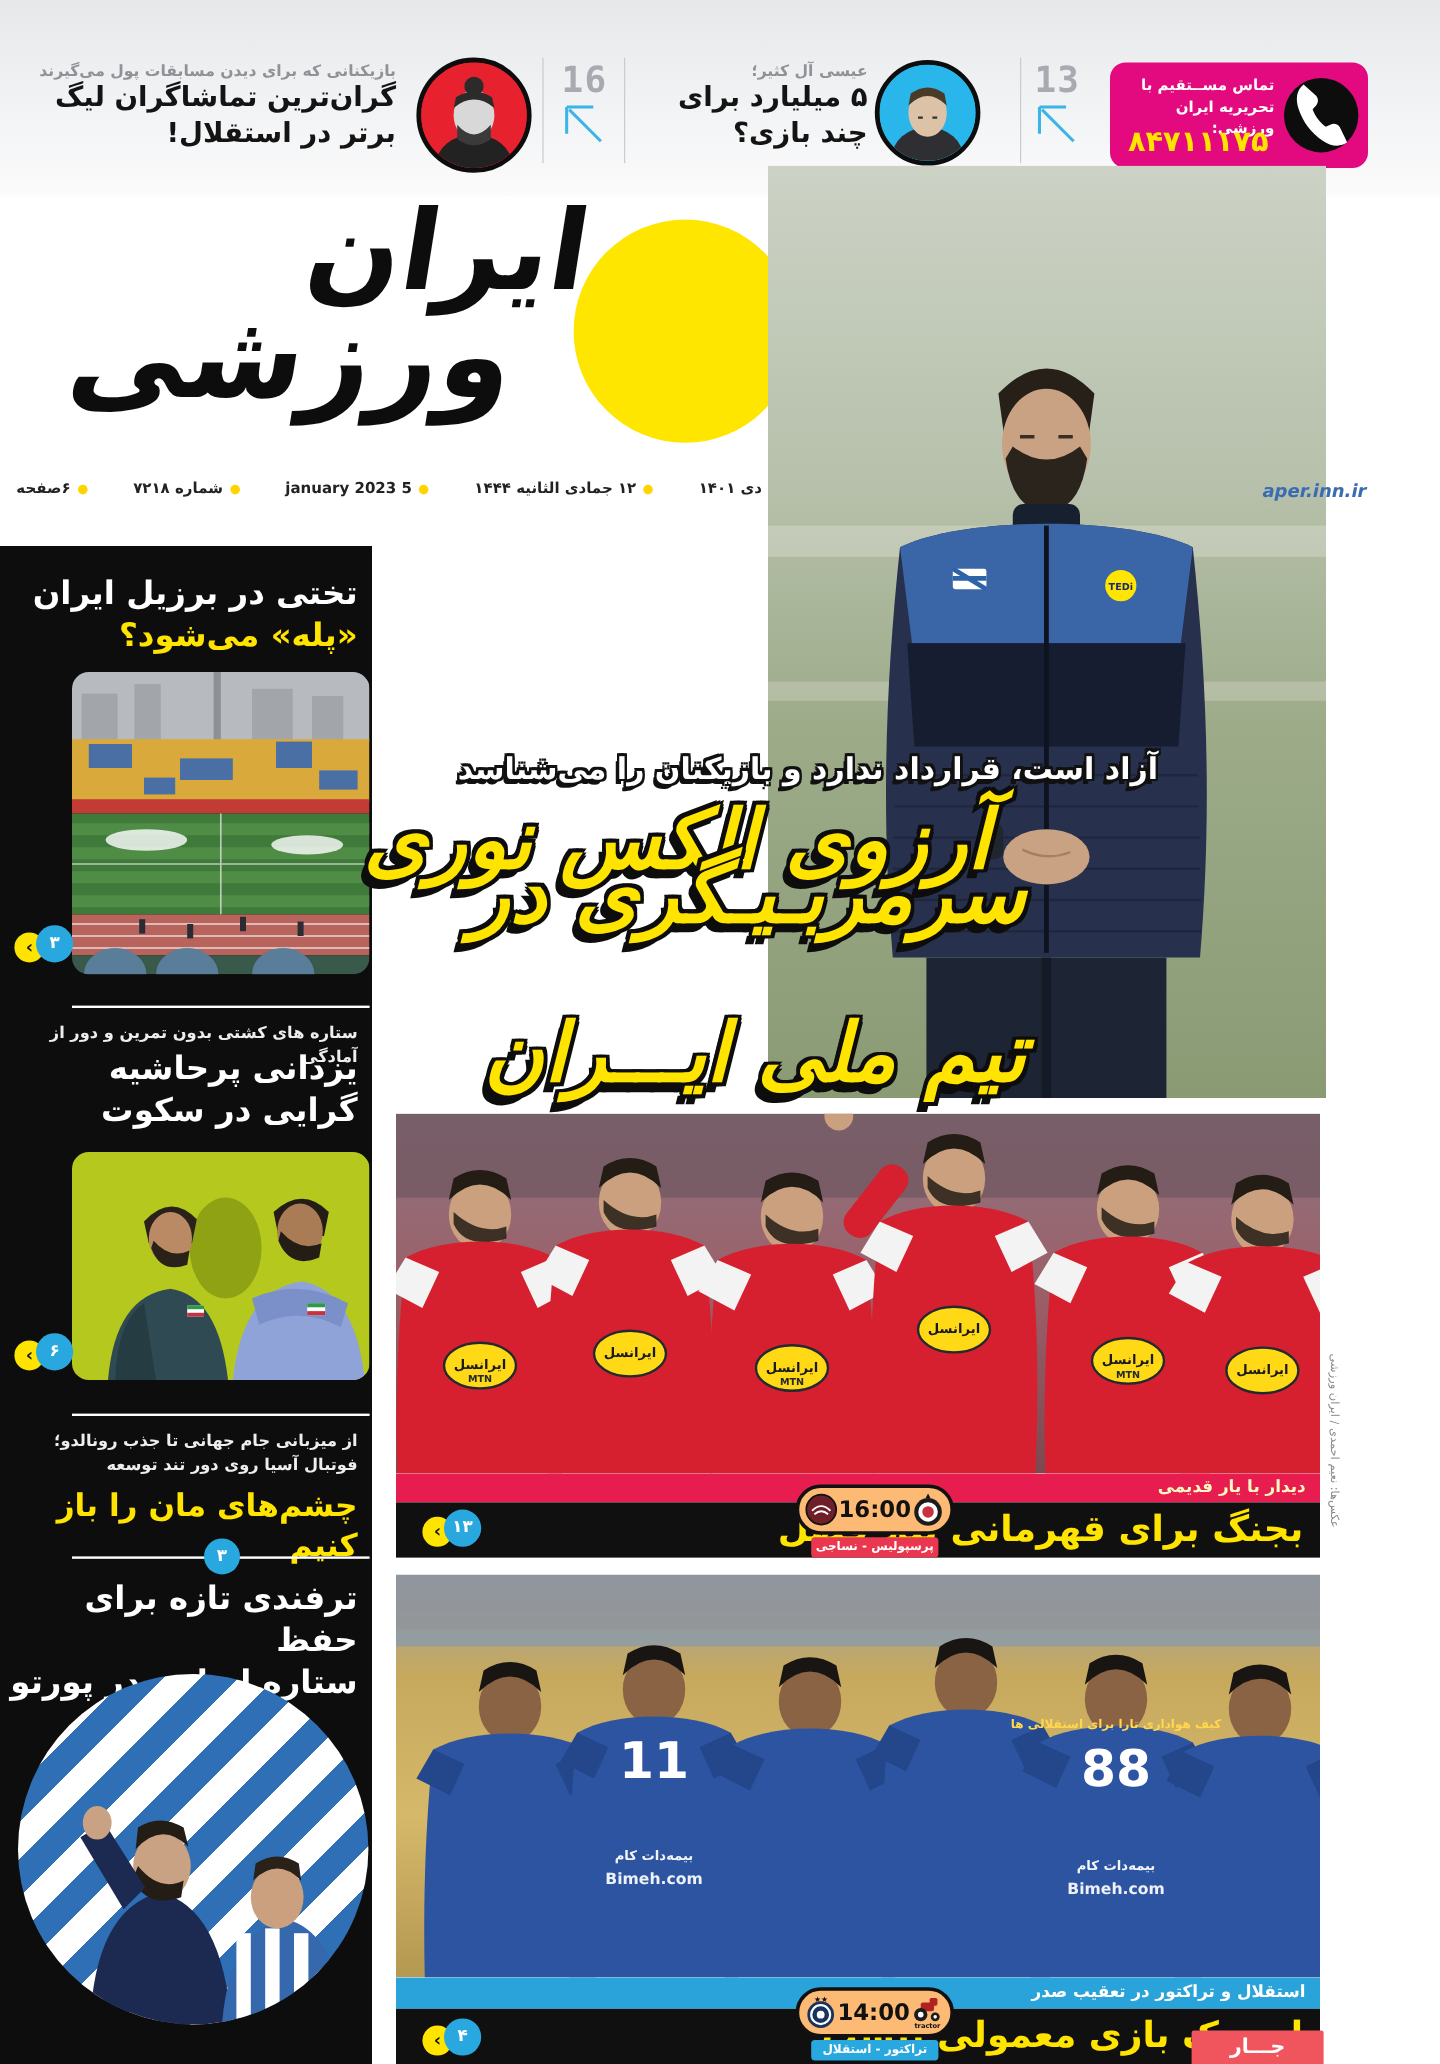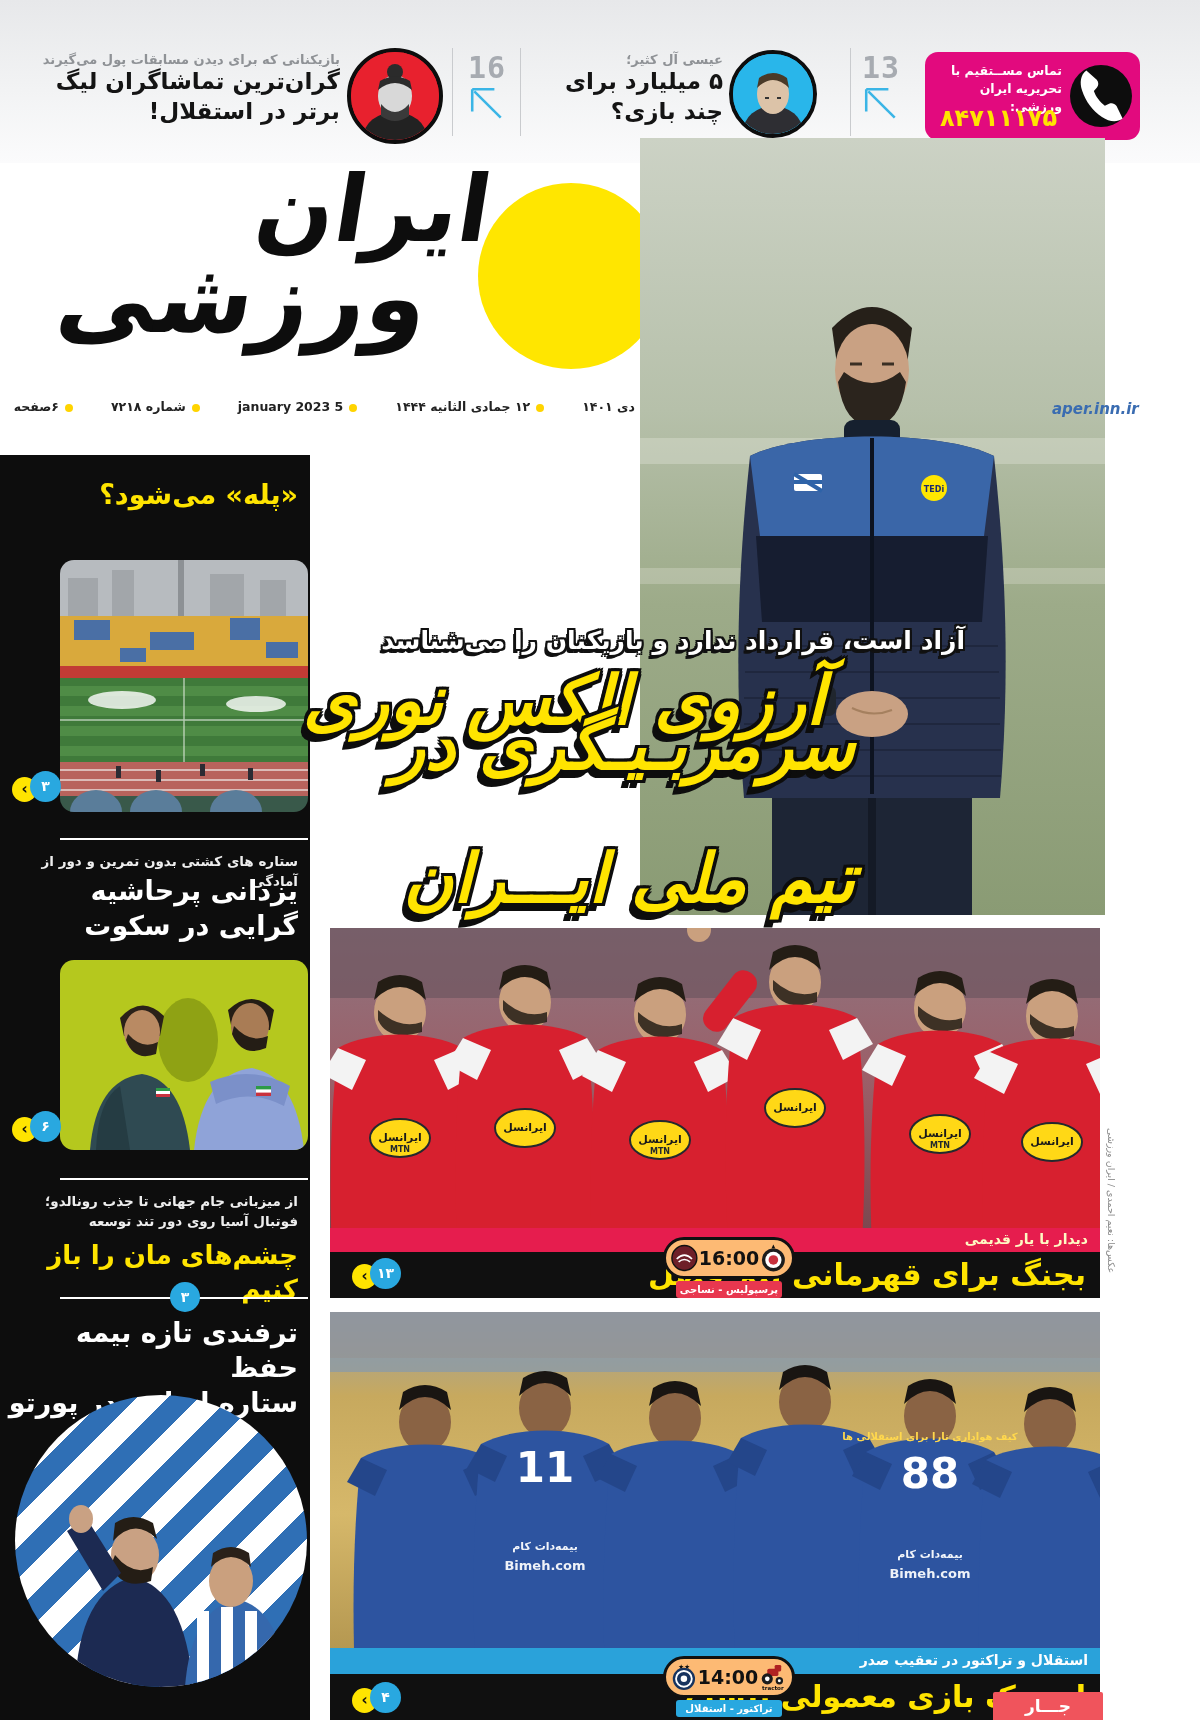--- a/index.html
+++ b/index.html
@@ -117,21 +117,21 @@
     <div class="abs circphoto" style="left:347px;top:48px;width:88px;height:88px;background:#e8212e;">
       <svg class="photo-fit" viewBox="0 0 88 88">
         <rect width="88" height="88" fill="#e8212e"></rect>
         <ellipse cx="44" cy="86" rx="32" ry="26" fill="#222"></ellipse>
         <ellipse cx="44" cy="44" rx="17" ry="21" fill="#d8d8d8"></ellipse>
         <circle cx="44" cy="20" r="8" fill="#2b2b2b"></circle>
         <path d="M27 38 q17 -14 34 0 l-2 -9 q-15 -9 -30 0 z" fill="#2b2b2b"></path>
         <path d="M30 52 q14 16 28 0 v12 q-14 10 -28 0 z" fill="#3a3a3a"></path>
       </svg>
     </div>
-    <div class="abs rtl" style="left:18px;top:52px;width:322px;">
+    <div class="abs rtl" style="left:8px;top:52px;width:322px;">
       <div class="hdr-kick">بازیکنانی که برای دیدن مسابقات پول می‌گیرند</div>
       <div class="hdr-title">گران‌ترین تماشاگران لیگ</div>
       <div class="hdr-title">برتر در استقلال!</div>
     </div>
   </div>
 
   <div class="abs suncircle"></div>
   <div class="abs logoblock">
     <div class="l1">ایران</div>
     <div class="l2">ورزشی</div>
@@ -188,20 +188,21 @@
   </div>
 
   <div class="abs rtl lead-kick">آزاد است، قرارداد ندارد و بازیکنان را می‌شناسد</div>
   <div class="abs rtl lead-line" style="right:375px;top:667px;">آرزوی الکس نوری</div>
   <div class="abs rtl lead-line" style="right:345px;top:712px;">سرمربـیـگری در</div>
   <div class="abs rtl lead-line" style="right:345px;top:845px;">تیم ملی ایـــران</div>
 
   <div id="sidebar" class="abs">
 
     <div class="sb-title" style="top:22px;">
+      <div>تختی در برزیل ایران</div>
       <div class="yellow">«پله» می‌شود؟</div>
     </div>
     <div class="sb-photo" style="top:105px;height:252px;">
       <svg class="photo-fit" viewBox="0 0 248 252">
         <rect width="248" height="58" fill="#b7bbbf"></rect>
         <g fill="#a2a6aa">
             <rect x="8" y="18" width="30" height="40"></rect>
             <rect x="52" y="10" width="22" height="48"></rect>
             <rect x="150" y="14" width="34" height="44"></rect>
             <rect x="200" y="20" width="26" height="38"></rect>
@@ -291,21 +292,21 @@
 
     <div class="sb-kick" style="top:736px;">
       <div>از میزبانی جام جهانی تا جذب رونالدو؛</div>
       <div>فوتبال آسیا روی دور تند توسعه</div>
     </div>
     <div class="sb-title yellow" style="top:784px;font-size:26px;">چشم‌های مان را باز کنیم</div>
     <div class="sb-sep" style="top:842px;"></div>
     <div class="divbadge" style="left:170px;top:827px;">۳</div>
 
     <div class="sb-title" style="top:860px;">
-      <div>ترفندی تازه بیمه حفظ</div>
+      <div>ترفندی تازه برای حفظ</div>
       <div>ستاره ایرانی در پورتو</div>
     </div>
     <div class="abs" style="left:15px;top:940px;width:292px;height:292px;border-radius:50%;overflow:hidden;
          background:repeating-linear-gradient(135deg,#ffffff 0 22px,#2f6fb5 22px 44px);">
       <svg class="photo-fit" viewBox="0 0 292 292">
         <g>
           <path d="M60 292 q4 -96 58 -110 q52 12 60 110 z" fill="#1c2a52"></path>
           <ellipse cx="120" cy="160" rx="24" ry="28" fill="#c9a183"></ellipse>
           <path d="M98 146 q22 -24 44 -2 l-4 -16 q-20 -12 -38 0 z" fill="#241d15"></path>
           <path d="M96 170 q10 26 40 16 l2 -14 q-20 10 -38 -12 z" fill="#241d15"></path>

